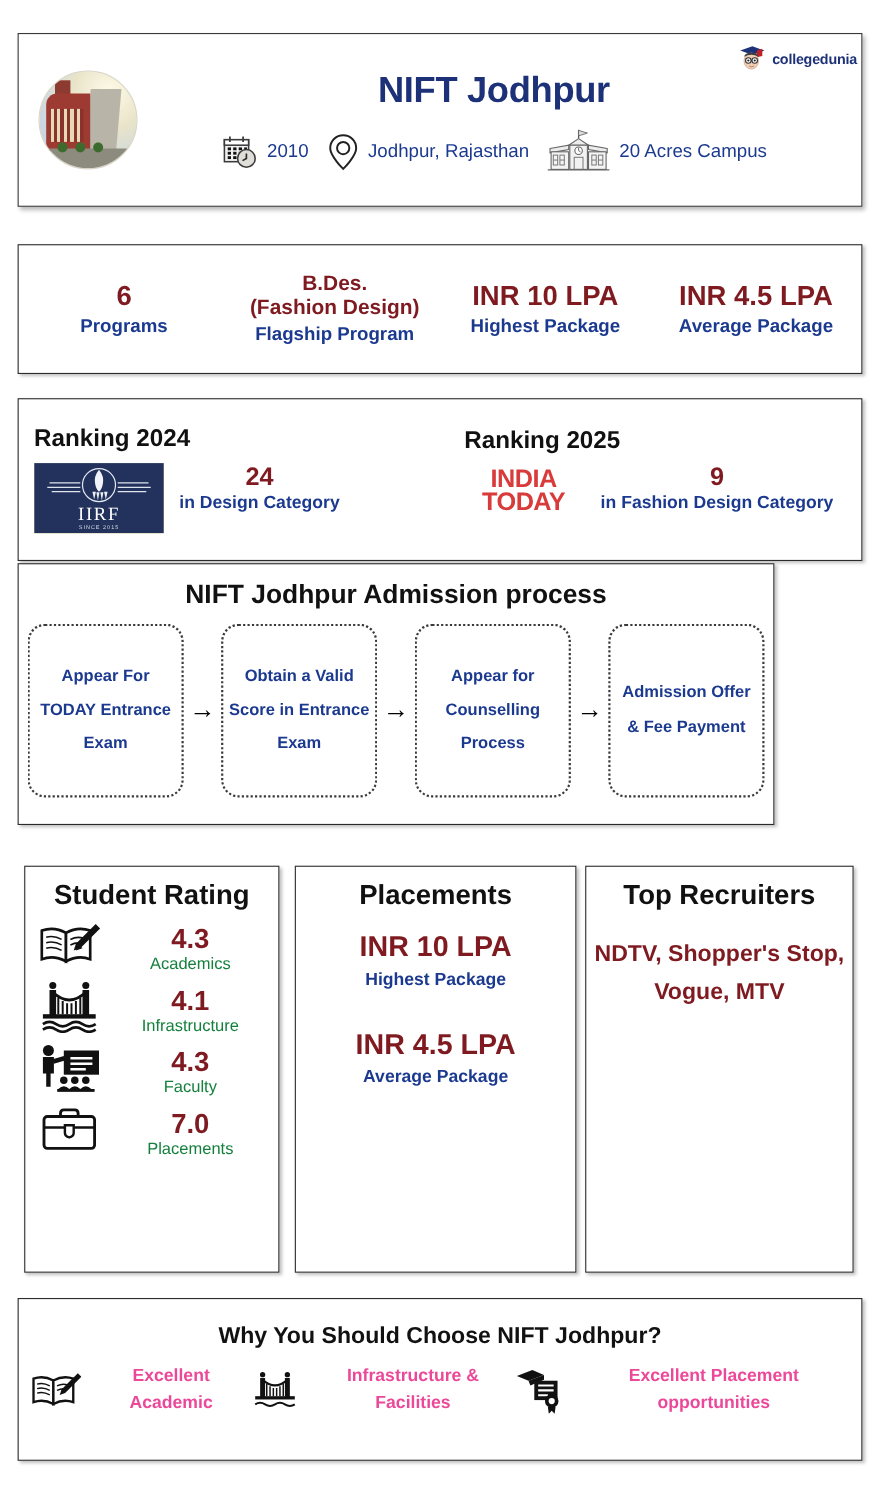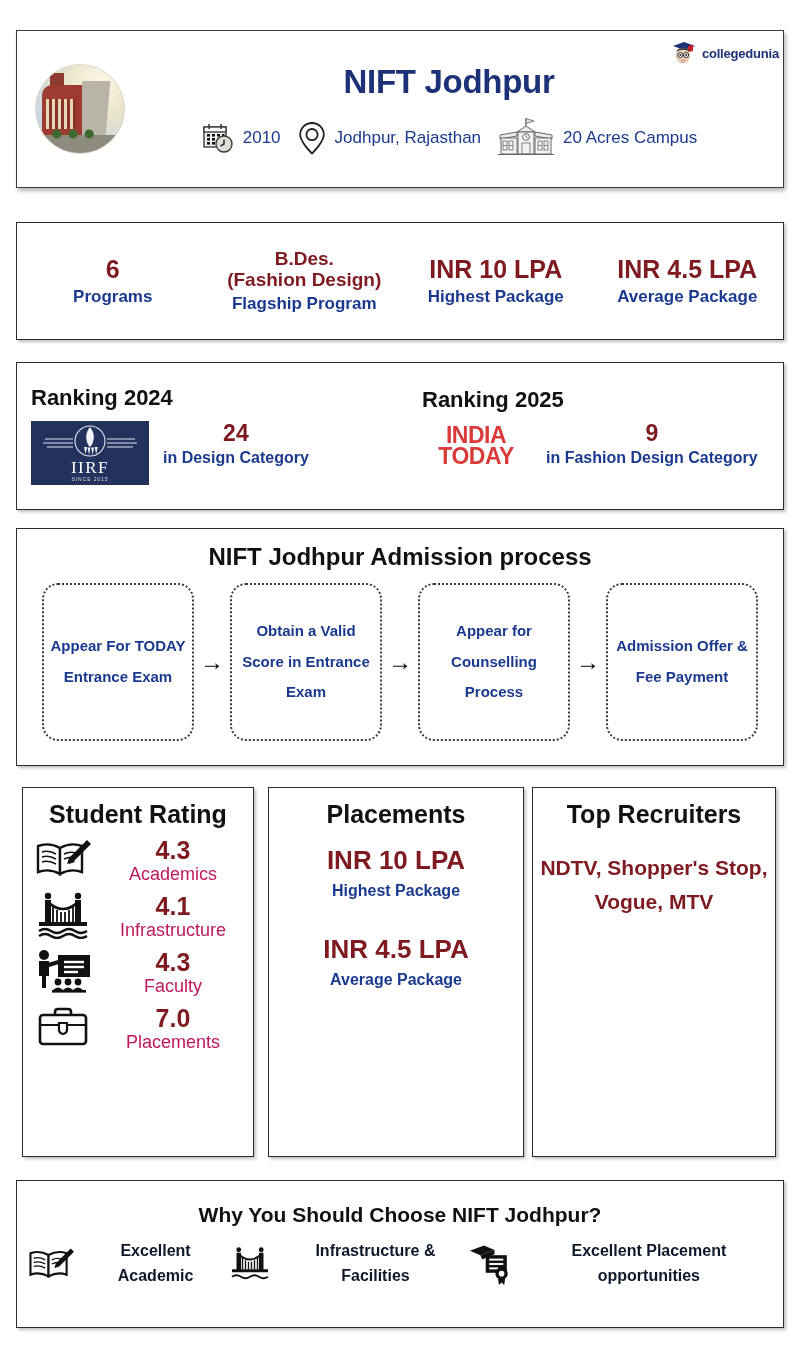--- a/index.html
+++ b/index.html
@@ -101,56 +101,56 @@
   .rank-textcol{ text-align:center; }
 
   .iirf-logo {
     width:118px; height:64px; background:#fef9c3; flex:0 0 auto;
     position:relative; overflow:hidden;
   }
   .india-today { flex:0 0 auto; width:112px; text-align:center; color:#d93b3b;
      font-weight:700; font-size:23px; line-height:0.92; letter-spacing:-0.5px; padding-top:4px;}
 
   
-  .admission { position:absolute; left:16px; top:528px; width:768px; height:238px; }
+  .admission { position:absolute; left:16px; top:512px; width:688px; height:238px; }
   .adm-title { text-align:center; font-weight:800; font-size:24px; color:#111; margin-top:14px; }
   .adm-flow { display:flex; align-items:center; justify-content:center; gap:4px; margin-top:12px; padding:0 8px;}
   .adm-box {
     width:152px; height:158px; border:2px dotted #3a3a3a; border-radius:16px;
     display:flex; align-items:center; justify-content:center; text-align:center;
     color:#1b3a8f; font-weight:800; font-size:15px; line-height:2.05; padding:4px;
   }
   .adm-arrow { color:#000; font-size:24px; line-height:1; width:28px; text-align:center; }
 
   
   .col-rating { position:absolute; left:22px; top:787px; width:232px; height:370px; }
   .col-place  { position:absolute; left:268px; top:787px; width:256px; height:370px; }
   .col-recr   { position:absolute; left:532px; top:787px; width:244px; height:370px; }
 
   .col-head { text-align:center; font-weight:800; font-size:25px; color:#111; margin-top:12px; }
 
   .rating-row { display:flex; align-items:flex-end; gap:6px; padding:4px 6px 0 10px; }
   .rating-ico { width:60px; height:52px; flex:0 0 auto; display:flex; align-items:center; justify-content:center;}
   .rating-txt { flex:1; text-align:center; }
   .rating-val { color:#7e1a20; font-weight:800; font-size:25px; line-height:1.05; }
-  .rating-name { color:#be185d; font-size:18px; margin-top:1px; }
+  .rating-name { color:#15803d; font-size:15px; margin-top:1px; }
 
   .pl-big { color:#7e1a20; font-weight:800; font-size:26px; text-align:center; }
   .pl-sub { color:#1b3a8f; font-weight:800; font-size:16px; text-align:center; margin-top:6px; }
 
   .recr-list { color:#7e1a20; font-weight:800; font-size:21px; text-align:center;
      line-height:1.62; margin-top:22px; }
 
   
   .why { position:absolute; left:16px; top:1180px; width:768px; height:148px; }
   .why-title { text-align:center; font-weight:800; font-size:21px; color:#111; margin-top:22px; }
   .why-row { display:flex; align-items:center; justify-content:space-around; margin-top:12px; padding:0 10px;}
   .why-item { display:flex; align-items:center; gap:10px; }
   .why-ico { width:48px; height:46px; flex:0 0 auto; display:flex; align-items:center; justify-content:center; }
-  .why-txt { color:#0f172a; font-weight:800; font-size:16px; text-align:center; line-height:1.55; }
+  .why-txt { color:#ec4899; font-weight:800; font-size:16px; text-align:center; line-height:1.55; }
 
   svg { display:block; }
 </style>
 </head>
 <body>
 
 <div class="page">
 
   <div class="header">
 

